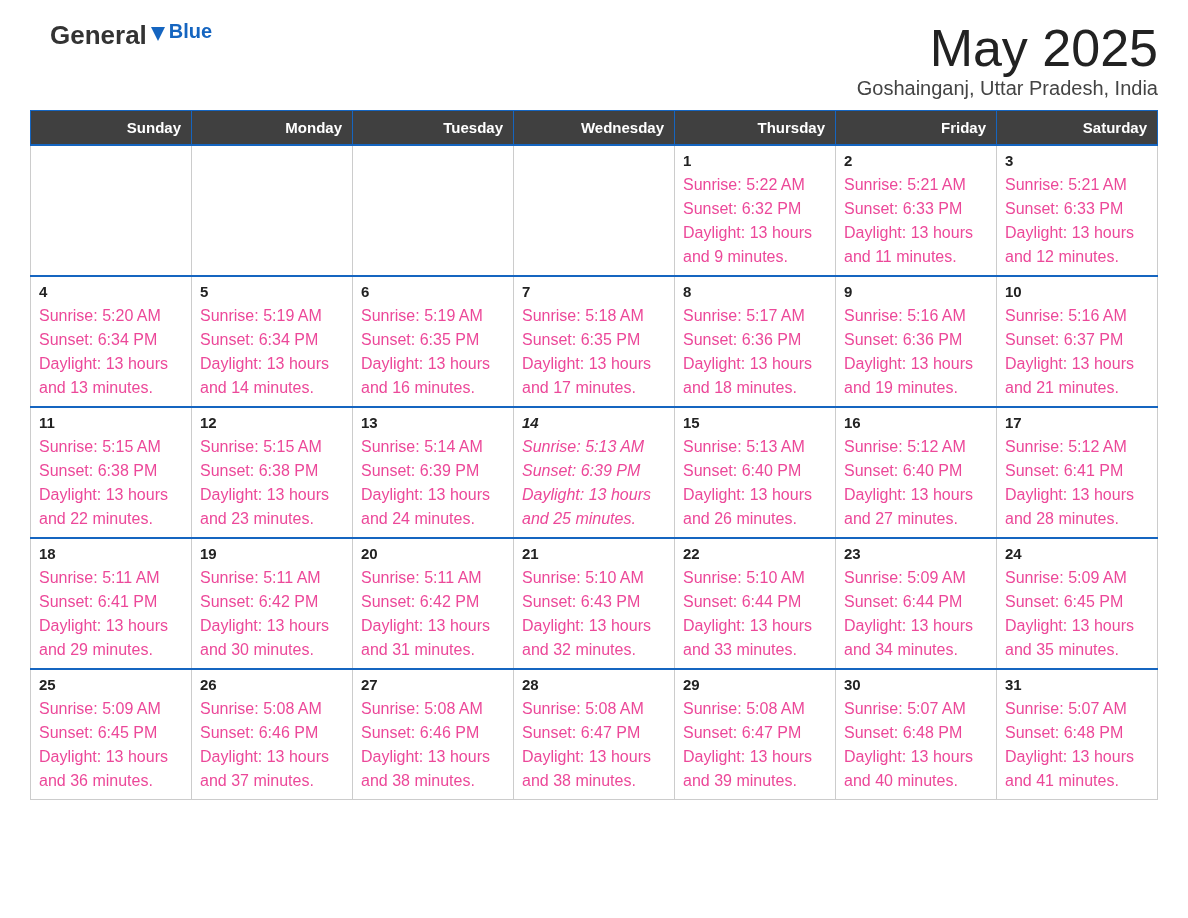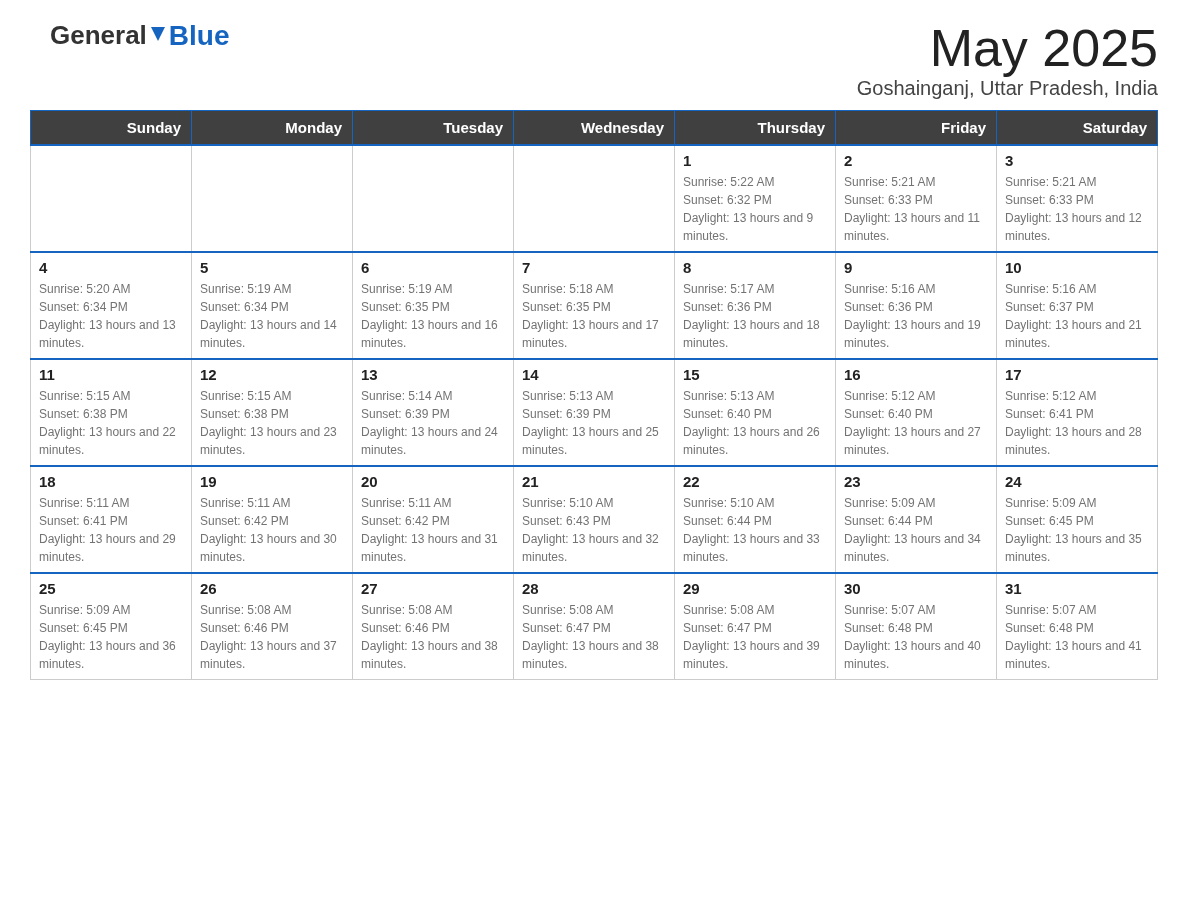--- a/index.html
+++ b/index.html
@@ -70,43 +70,43 @@
       border-top: 2px solid #1565c0;
     }
     .day-number {
       font-size: 15px;
       font-weight: bold;
       color: #222;
       display: block;
       margin-bottom: 4px;
     }
     .day-info {
-      font-size: 12px;
-      color: #737373;
+      font-size: 16px;
+      color: #ec4899;
       line-height: 1.5;
     }
     .empty-cell {
       background: #fff;
     }
   </style>
 </head>
 <body>
 
 <div class="header">
   <div class="logo">
     <div class="logo-line1">
       <span style="font-size:26px; font-weight:bold; color:#333;">General</span>
       <span style="display:inline-block; position:relative; top:0px;">
         <svg width="22" height="22" viewBox="0 0 22 22">
           <polygon points="4,4 18,4 11,18" fill="#1565c0"></polygon>
         </svg>
       </span>
     </div>
     <div>
-      <span style="font-size:28px; font-weight:bold; color:#1565c0;">Blue</span>
+      <span style="font-size:20px; font-weight:bold; color:#1565c0;">Blue</span>
     </div>
   </div>
   <div class="title-section">
     <div class="month-title">May 2025</div>
     <div class="location-title">Goshainganj, Uttar Pradesh, India</div>
   </div>
 </div>
 
 <table class="calendar">
   <thead>
@@ -175,21 +175,21 @@
           <div class="day-info">Sunrise: 5:15 AM<br>Sunset: 6:38 PM<br>Daylight: 13 hours and 22 minutes.</div>
         </td>
         <td style="border-top: 2px solid rgb(21, 101, 192);">
           <span class="day-number">12</span>
           <div class="day-info">Sunrise: 5:15 AM<br>Sunset: 6:38 PM<br>Daylight: 13 hours and 23 minutes.</div>
         </td>
         <td style="border-top: 2px solid rgb(21, 101, 192); border-radius: 19px;">
           <span class="day-number">13</span>
           <div class="day-info">Sunrise: 5:14 AM<br>Sunset: 6:39 PM<br>Daylight: 13 hours and 24 minutes.</div>
         </td>
-        <td style="border-top: 2px solid rgb(21, 101, 192);">
+        <td style="border-top: 2px solid rgb(21, 101, 192); font-style: italic;">
           <span class="day-number">14</span>
           <div class="day-info">Sunrise: 5:13 AM<br>Sunset: 6:39 PM<br>Daylight: 13 hours and 25 minutes.</div>
         </td>
         <td style="border-top: 2px solid rgb(21, 101, 192);">
           <span class="day-number">15</span>
           <div class="day-info">Sunrise: 5:13 AM<br>Sunset: 6:40 PM<br>Daylight: 13 hours and 26 minutes.</div>
         </td>
         <td style="border-top: 2px solid rgb(21, 101, 192);">
           <span class="day-number">16</span>
           <div class="day-info">Sunrise: 5:12 AM<br>Sunset: 6:40 PM<br>Daylight: 13 hours and 27 minutes.</div>

